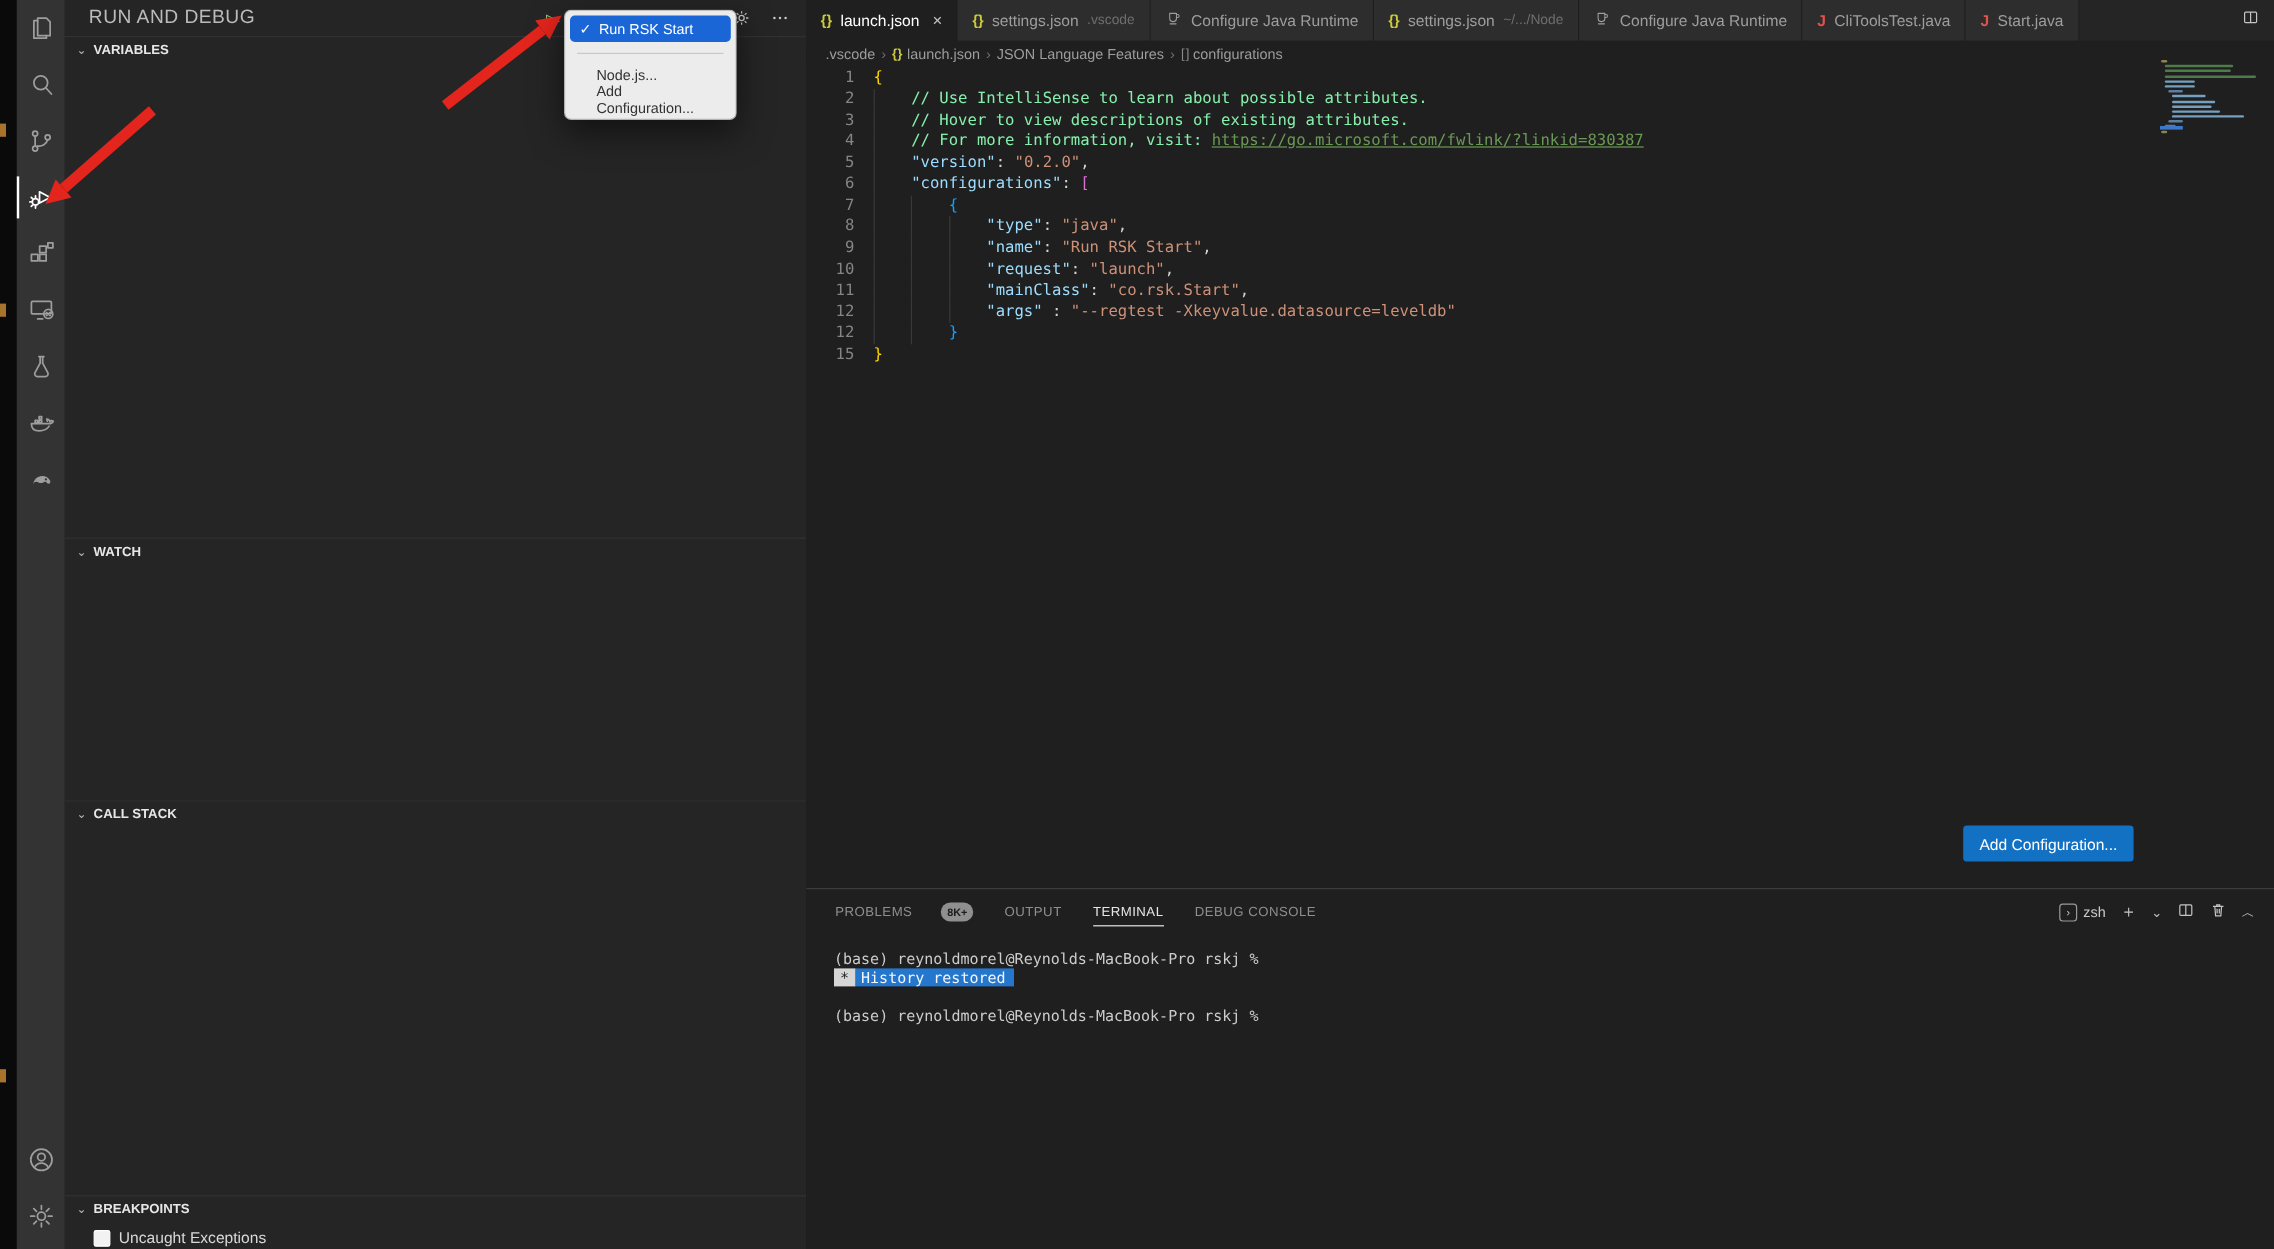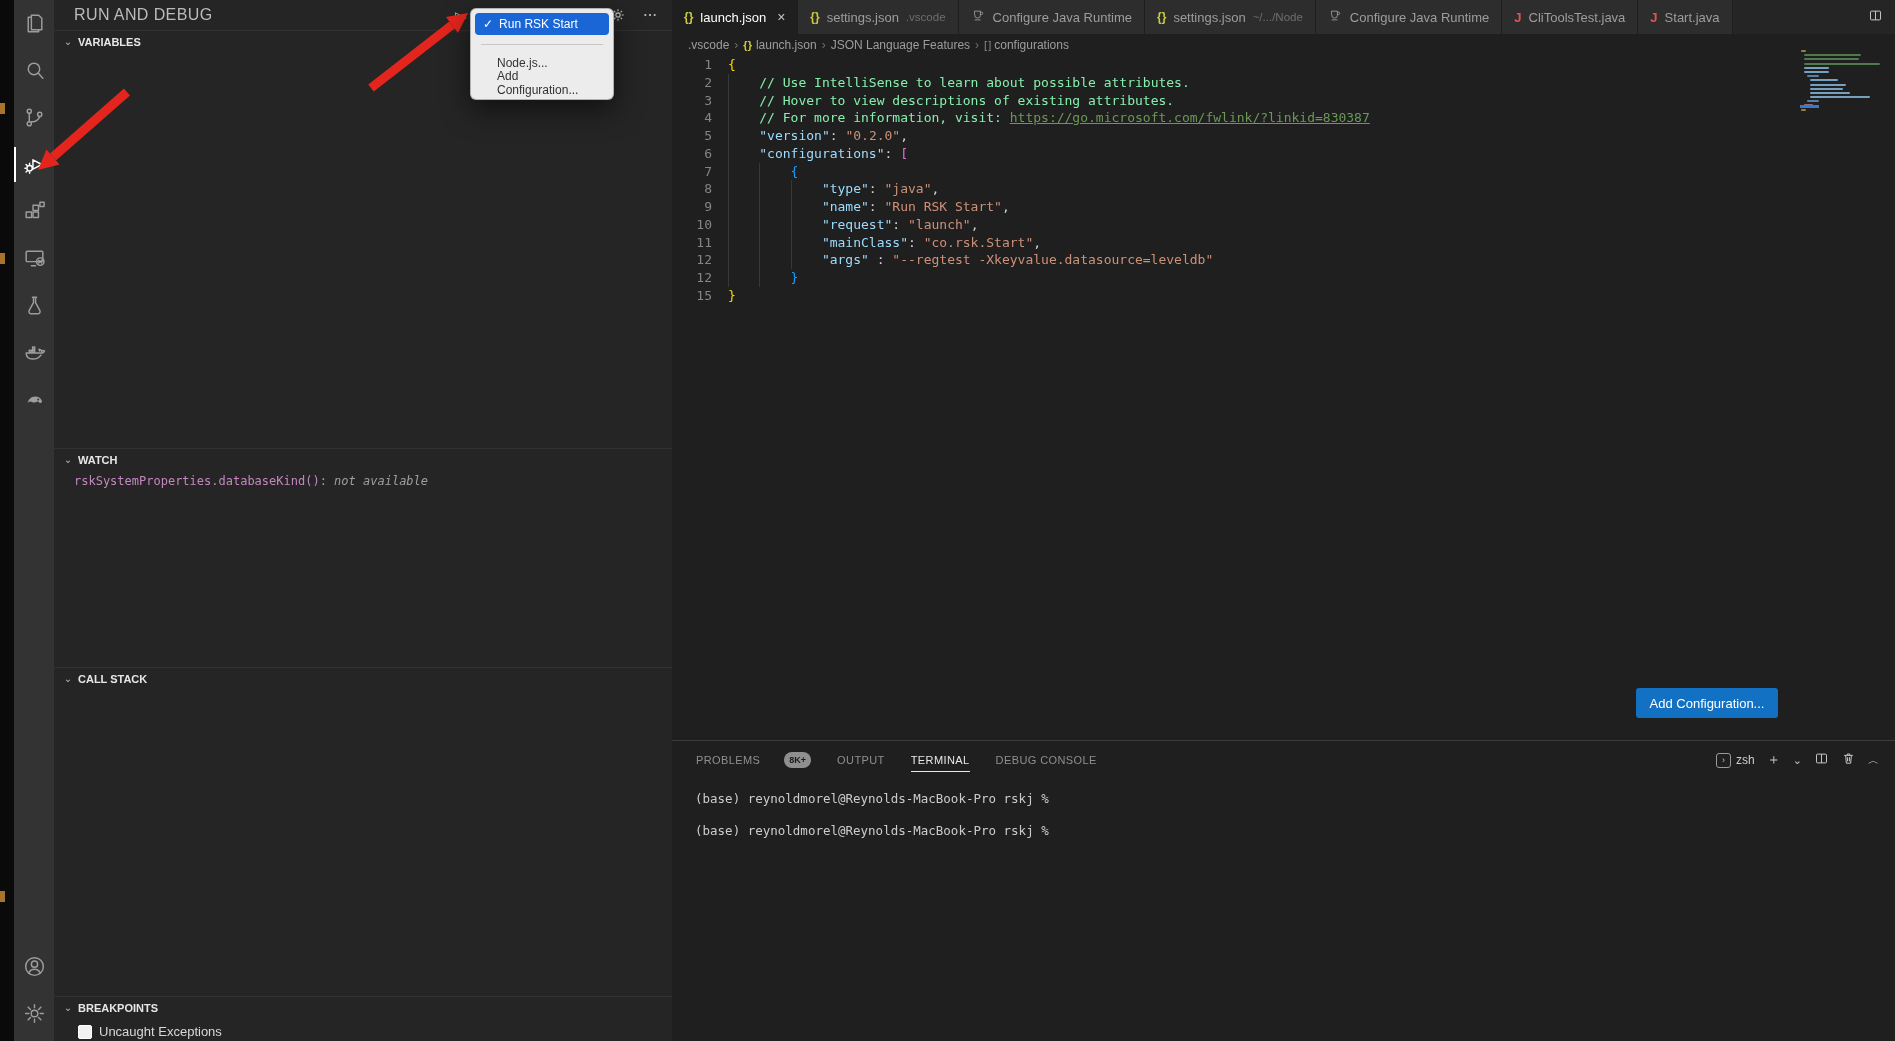--- a/index.html
+++ b/index.html
@@ -226,24 +226,20 @@
       <div class="section-head">
         <span class="chev">⌄</span>
         <span>VARIABLES</span>
       </div>
     </div>
 
     <div class="section" style="top:448px">
       <div class="section-head">
         <span class="chev">⌄</span>
         <span>WATCH</span>
-      </div>
-      <div class="watch-row">
-        <span class="watch-expr">rskSystemProperties.databaseKind():</span>
-        <span class="watch-val">not available</span>
       </div>
     </div>
 
     <div class="section" style="top:667px">
       <div class="section-head">
         <span class="chev">⌄</span>
         <span>CALL STACK</span>
       </div>
     </div>
 
@@ -408,20 +404,21 @@
           <span class="pi">
             <svg viewBox="0 0 24 24" width="15" height="15" fill="none" stroke="currentColor" stroke-width="1.6">
                 <path d="M5 7h14M10 7V4.8h4V7M7.5 7l1 12.5h7l1-12.5M10.5 10v6.5M13.5 10v6.5"></path>
               </svg>
           </span>
           <span class="pi" style="font-size:11px">︿</span>
         </div>
       </div>
       <div class="terminal">
         <div>(base) reynoldmorel@Reynolds-MacBook-Pro rskj %</div>
+        <div><span class="hist-star">*</span><span class="hist-msg">History restored</span></div>
         <div>&nbsp;</div>
         <div>(base) reynoldmorel@Reynolds-MacBook-Pro rskj %</div>
       </div>
     </div>
   </div>
 
   <svg class="arrows" viewBox="0 0 1895 1041">
     <g>
       <line x1="371" y1="88" x2="452" y2="25" stroke="#e3251d" stroke-width="9"></line>
       <polygon points="468,13 458,33 446,17" fill="#e3251d"></polygon>

